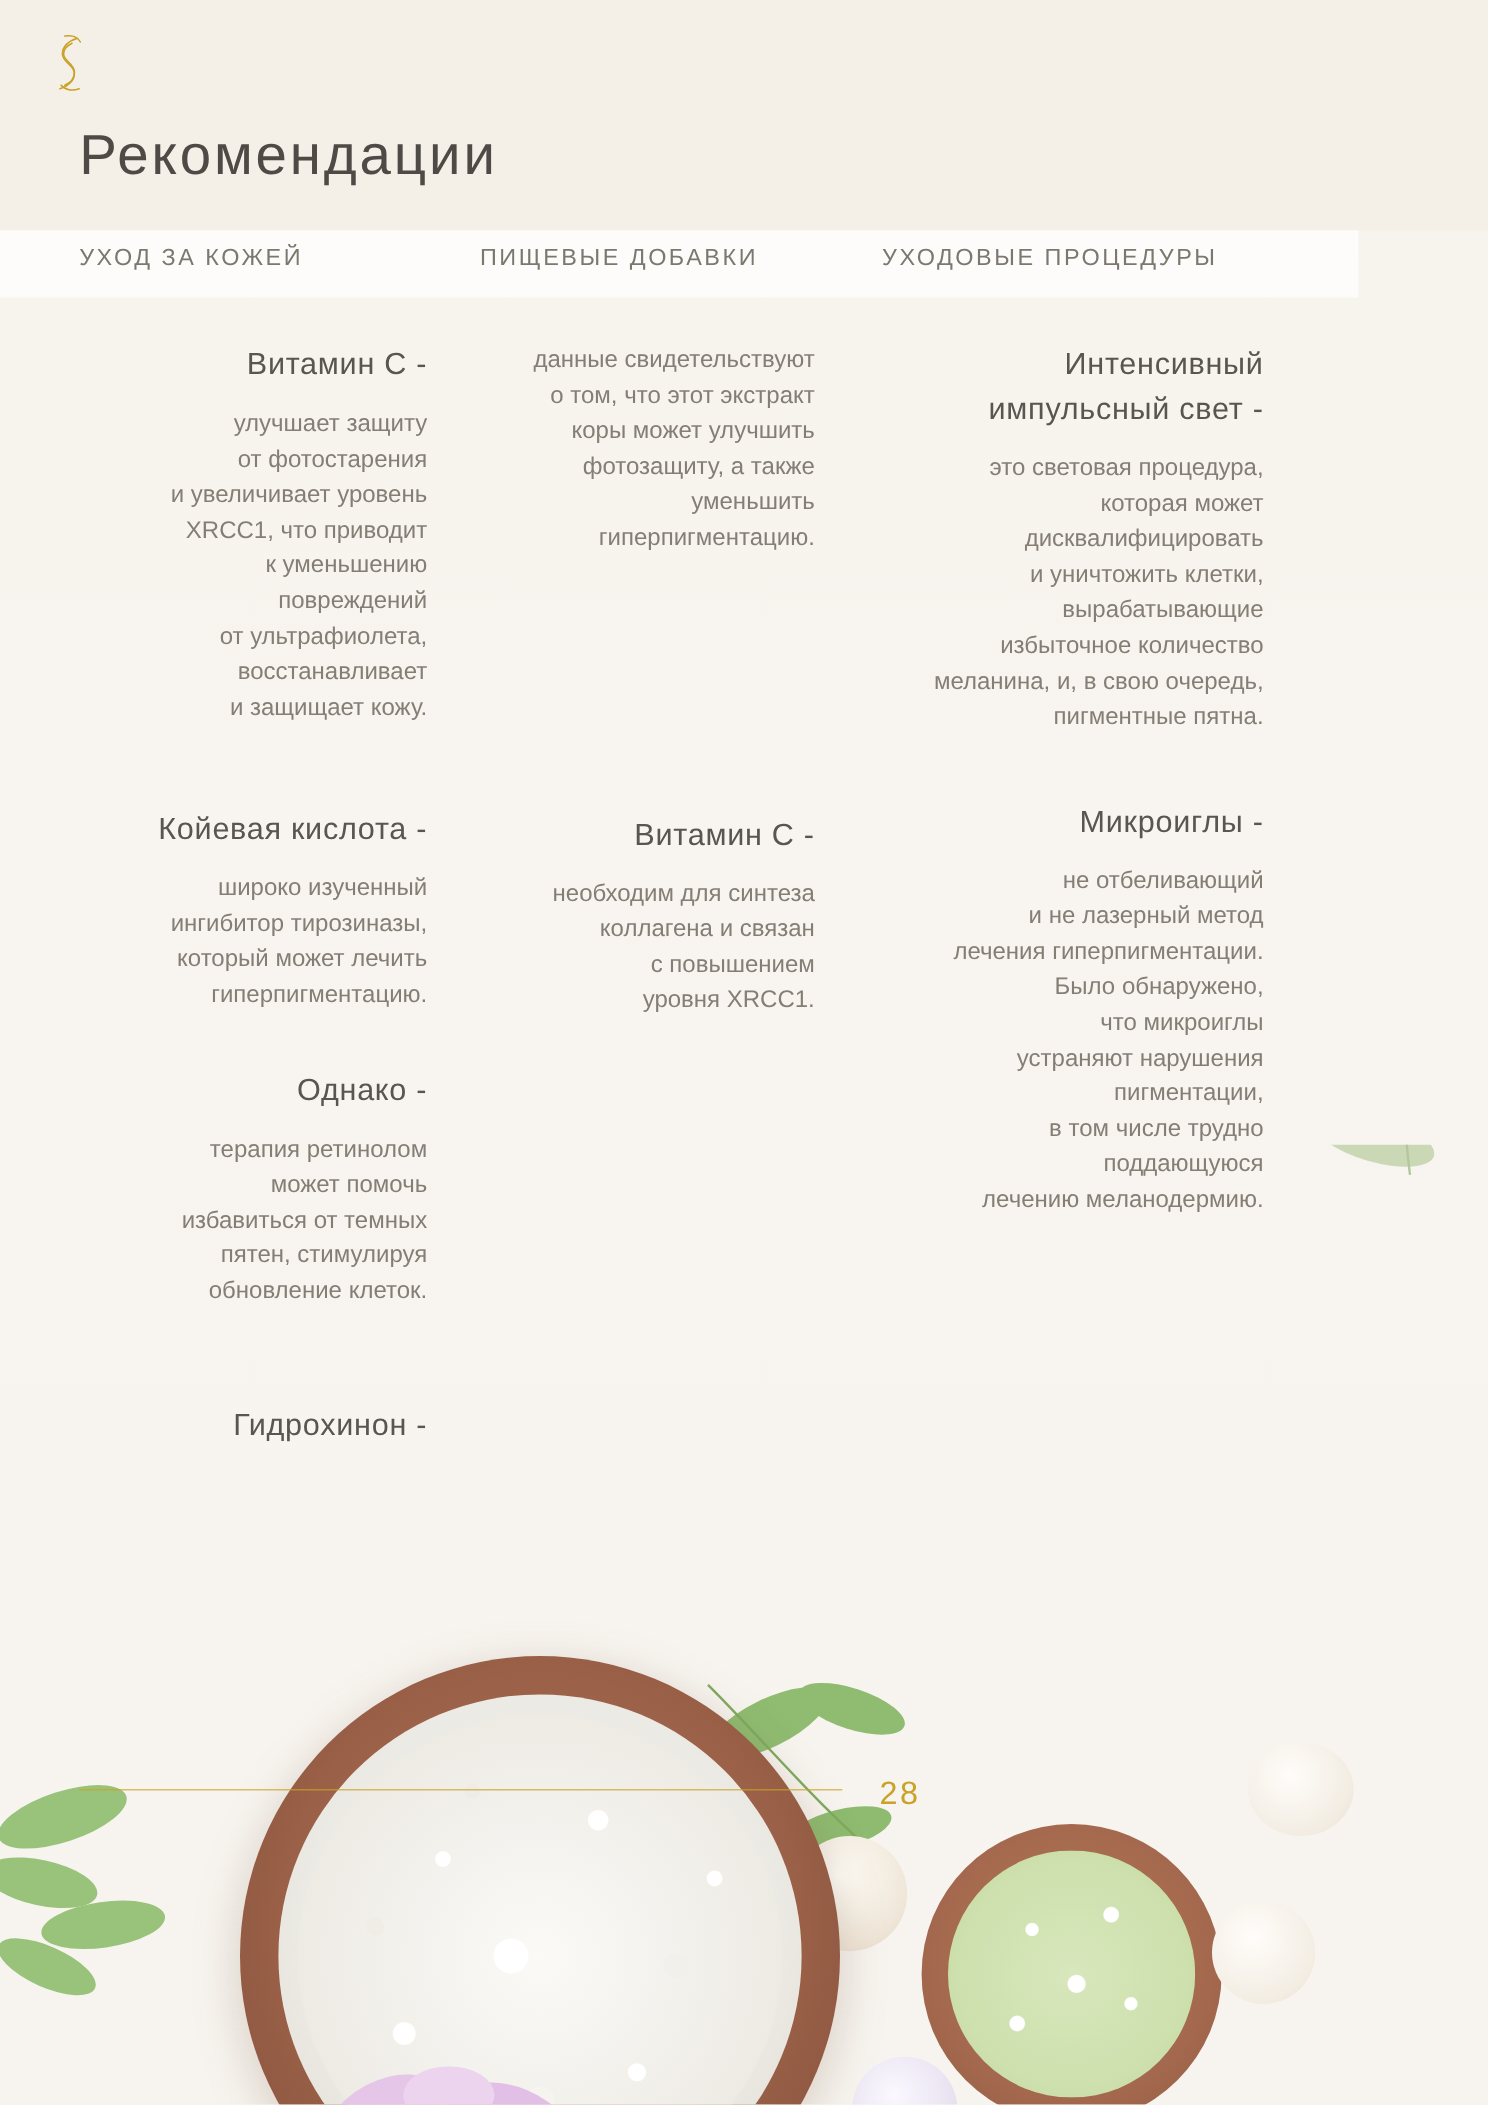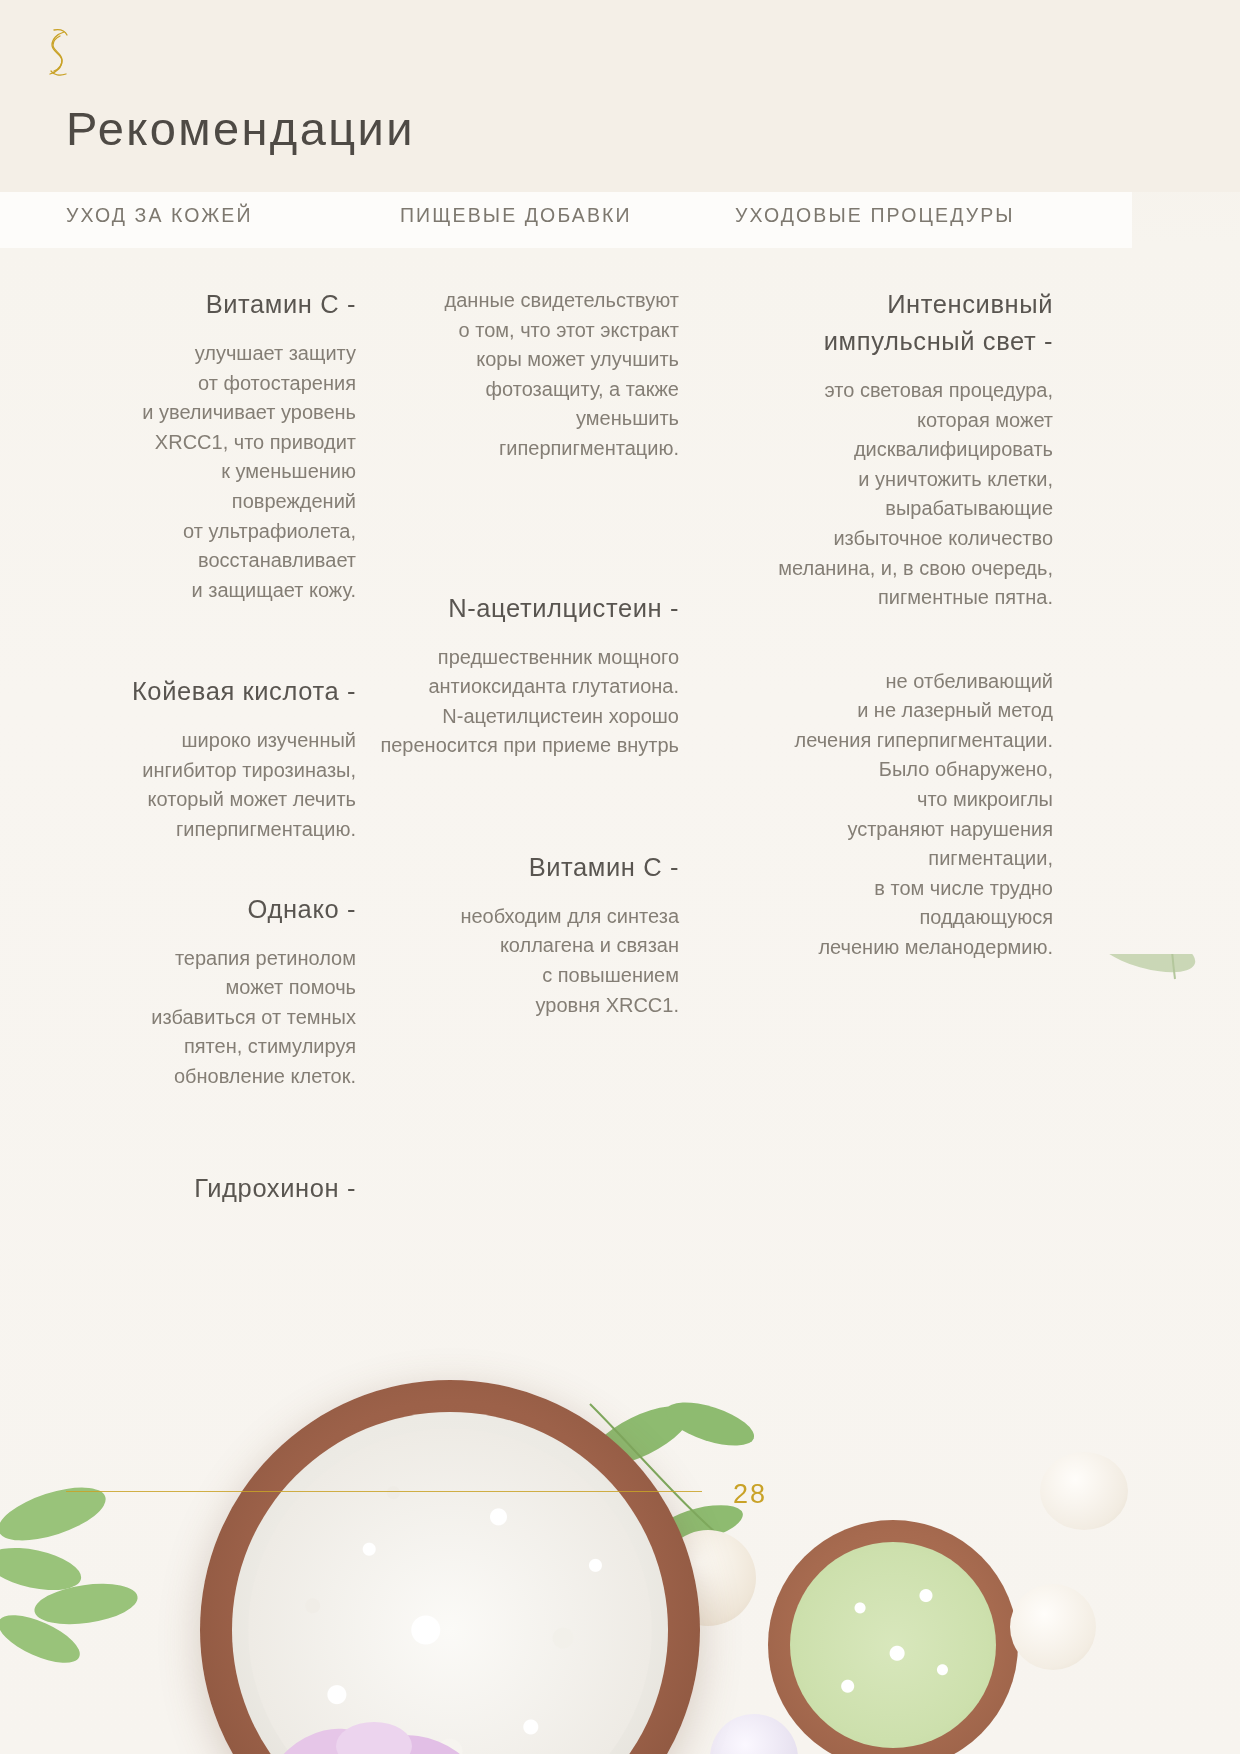--- a/index.html
+++ b/index.html
@@ -331,27 +331,20 @@
   <div class="col col-2">
     <div class="entry">
       <div class="entry-body">данные свидетельствуют
 о том, что этот экстракт
 коры может улучшить
 фотозащиту, а также
 уменьшить
 гиперпигментацию.</div>
     </div>
     <div class="sp-2" style="height:126px"></div>
-    <div class="entry">
-      <div class="entry-title">N-ацетилцистеин -</div>
-      <div class="entry-body">предшественник мощного
-антиоксиданта глутатиона.
-N-ацетилцистеин хорошо
-переносится при приеме внутрь</div>
-    </div>
     <div class="sp-5" style="height:88px"></div>
     <div class="entry">
       <div class="entry-title">Витамин C -</div>
       <div class="entry-body">необходим для синтеза
 коллагена и связан
 с повышением
 уровня XRCC1.</div>
     </div>
   </div>
 
@@ -363,20 +356,21 @@
 которая может
 дисквалифицировать
 и уничтожить клетки,
 вырабатывающие
 избыточное количество
 меланина, и, в свою очередь,
 пигментные пятна.</div>
     </div>
     <div class="sp-2" style="height:54px"></div>
     <div class="entry">
+      <div class="entry-title">Микроиглы -</div>
       <div class="entry-body">не отбеливающий
 и не лазерный метод
 лечения гиперпигментации.
 Было обнаружено,
 что микроиглы
 устраняют нарушения
 пигментации,
 в том числе трудно
 поддающуюся
 лечению меланодермию.</div>

